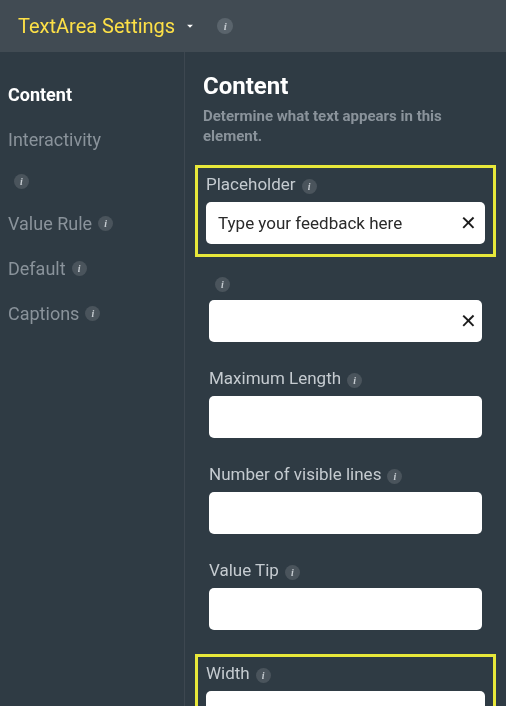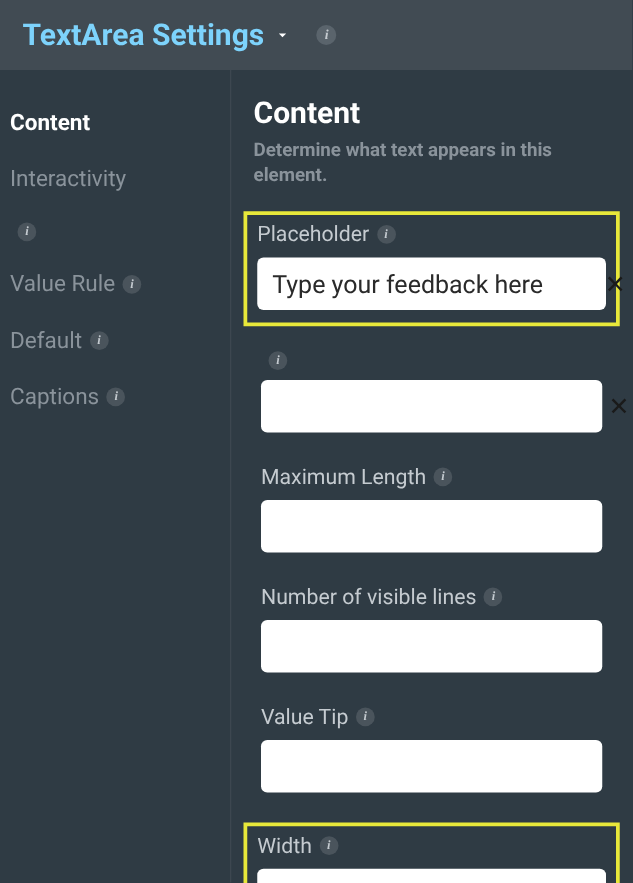--- a/index.html
+++ b/index.html
@@ -15,23 +15,23 @@
       overflow: hidden;
     }
     .header {
       background: #414b53;
       padding: 14px 18px;
       display: flex;
       align-items: center;
       gap: 8px;
     }
     .header-title {
-      color: #7dd3fc;
-      font-size: 24px;
-      font-weight: 700;
+      color: #fde047;
+      font-size: 20px;
+      font-weight: 400;
     }
     .chevron-down {
       width: 14px;
       height: 14px;
       display: inline-flex;
       align-items: center;
       justify-content: center;
     }
     .chevron-down svg {
       fill: #ffffff;
@@ -106,21 +106,21 @@
       padding: 2px 6px 6px 6px;
     }
     .field-group.highlighted {
       border: 3px solid #e8e83a;
       padding: 6px 8px 10px 8px;
       margin-left: -8px;
       margin-right: -8px;
     }
     .field-label-row {
       display: flex;
-      align-items: center;
+      align-items: flex-end;
       margin-bottom: 8px;
     }
     .field-label {
       color: #c5cbd0;
       font-size: 17px;
     }
     .field-label-row .info-icon {
       width: 15px;
       height: 15px;
       font-size: 10px;
@@ -132,21 +132,21 @@
       border-radius: 5px;
       height: 42px;
       display: flex;
       align-items: center;
     }
     .input-wrap input {
       flex: 1;
       border: none;
       outline: none;
       background: transparent;
-      font-size: 20px;
+      font-size: 17px;
       padding: 12px 12px;
       color: #2a2a2a;
       height: 100%;
       font-family: inherit;
     }
     .clear-btn {
       width: 36px;
       height: 100%;
       display: flex;
       align-items: center;

